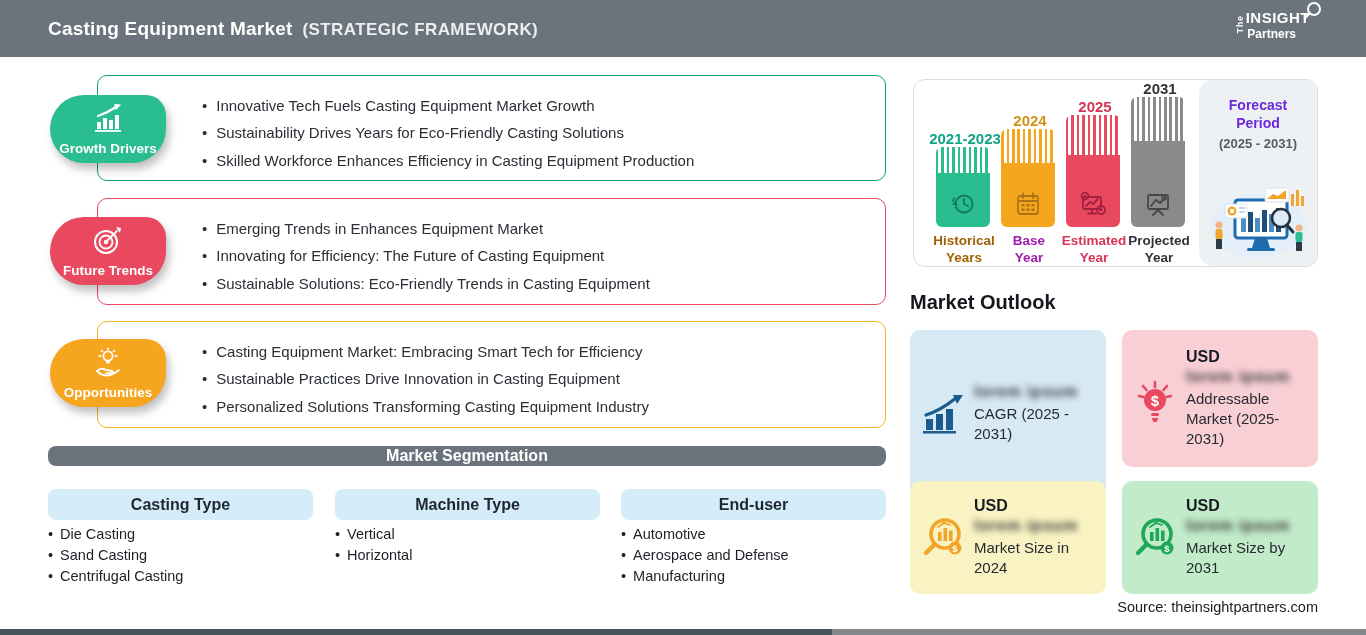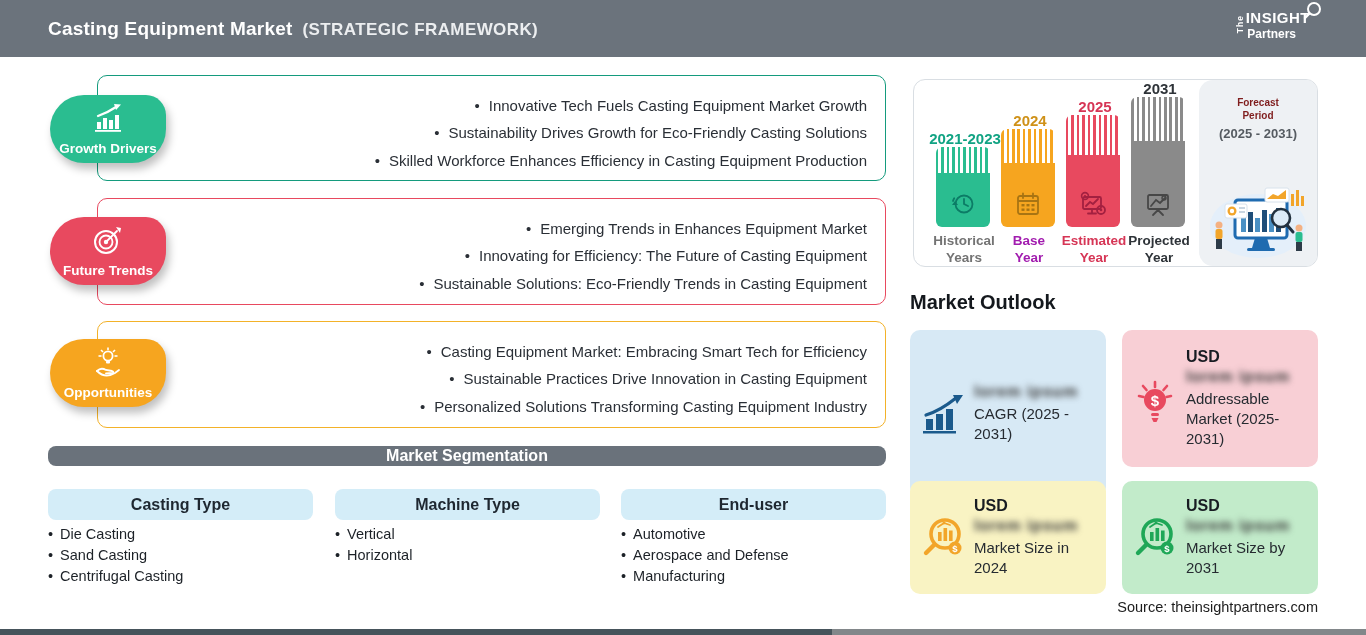--- a/index.html
+++ b/index.html
@@ -17,21 +17,21 @@
   .logo { position:absolute; right:56px; top:9px; color:#fff; display:flex; align-items:flex-start; }
   .logo-the { writing-mode:vertical-rl; transform:rotate(180deg); font-size:8.5px; font-weight:600;
     letter-spacing:1px; margin-top:6px; margin-right:1px; }
   .logo-main { position:relative; }
   .logo-insight { font-size:15px; font-weight:bold; letter-spacing:.5px; line-height:1; }
   .logo-partners { font-size:12px; font-weight:600; text-align:right; margin-top:0px; padding-right:14px; }
   .logo-glass { position:absolute; right:-12px; top:-8px; }
   
   .sec-box { position:absolute; left:97px; width:789px; background:#fff;
     border-radius:10px; border:1.6px solid; }
-  .sec-box ul { list-style:none; padding:16px 18px 0 104px;text-align:right; }
+  .sec-box ul { list-style:none; padding:16px 18px 0 104px; }
   .sec-box li { font-size:15px; color:#2a2f36; line-height:27.3px; }
   .sec-box li::before { content:"•"; margin-right:9px; color:#2a2f36; }
   .box-growth { top:75px;  height:106px; border-color:#149b7d; }
   .box-trends { top:198px; height:107px; border-color:#e8495f; }
   .box-opps   { top:321px; height:107px; border-color:#f3b229; }
   .badge { position:absolute; left:50px; width:116px; height:68px; z-index:3;
     border-radius:44px 26px 44px 44px; box-shadow:3px 6px 9px rgba(0,0,0,.25);
     display:flex; flex-direction:column; align-items:center; justify-content:flex-end;
     padding-bottom:7px; color:#fff; font-weight:bold; font-size:13.5px; }
   .badge svg { position:absolute; top:8px; left:50%; transform:translateX(-50%); }
@@ -48,21 +48,21 @@
   .pill-1 { left:48px; } .pill-2 { left:335px; } .pill-3 { left:621px; }
   .seg-list { position:absolute; top:524px; list-style:none; }
   .list-1 { left:48px; } .list-2 { left:335px; } .list-3 { left:621px; }
   .seg-list li { font-size:14.5px; color:#1c2127; line-height:21px; }
   .seg-list li::before { content:"•"; margin-right:7px; }
   
   .fpanel { position:absolute; left:913px; top:79px; width:405px; height:188px;
     background:#fff; border:1.6px solid #d9dee3; border-radius:12px; }
   .fperiod { position:absolute; right:0; top:0; bottom:0; width:118px; background:#eef1f4;
     border-radius:14px 11px 11px 14px; text-align:center; padding-top:16px; }
-  .fperiod-title { font-size:10px; font-weight:bold; color:#7f1d1d; line-height:1.3; white-space:pre-line; }
+  .fperiod-title { font-size:14px; font-weight:bold; color:#6d28d9; line-height:1.3; white-space:pre-line; }
   .fperiod-range { font-size:13px; font-weight:600; color:#555b61; margin-top:4px; }
   .fperiod svg.illus { position:absolute; left:50%; transform:translateX(-50%); bottom:8px; }
   .fbar { position:absolute; width:54px; bottom:39px; display:flex; flex-direction:column;
     border-radius:6px; overflow:hidden; }
   .fbar .stripes { width:100%; }
   .fbar .solid { flex:1; display:flex; align-items:flex-end; justify-content:center; padding-bottom:10px; }
   .fb-1 { left:22px;  height:80px; }
   .fb-2 { left:87px;  height:98px; }
   .fb-3 { left:152px; height:112px; }
   .fb-4 { left:217px; height:130px; }
@@ -72,21 +72,21 @@
   .fb-4 .stripes { height:44px; background:repeating-linear-gradient(90deg,#8a8a8a 0 2.5px,#fff 2.5px 5.5px); }
   .fb-1 .solid { background:#2abd90; } .fb-2 .solid { background:#f6a51f; }
   .fb-3 .solid { background:#e8495f; } .fb-4 .solid { background:#8a8a8a; }
   .fyear { position:absolute; width:96px; text-align:center; font-size:15px; font-weight:bold; }
   .fy-1 { left:3px;   top:50px; color:#11a383; }
   .fy-2 { left:68px;  top:32px; color:#cf9118; }
   .fy-3 { left:133px; top:18px; color:#d63555; }
   .fy-4 { left:198px; top:0px;  color:#2e3338; }
   .flabel { position:absolute; top:153px; width:84px; text-align:center;
     font-size:13.5px; font-weight:bold; line-height:1.25; white-space:pre-line; }
-  .fl-1 { left:8px;   color:#737373; }
+  .fl-1 { left:8px;   color:#a16207; }
   .fl-2 { left:73px;  color:#a21caf; }
   .fl-3 { left:138px; color:#d63555; }
   .fl-4 { left:203px; color:#2e3338; }
   
   .outlook-title { position:absolute; left:910px; top:291px; font-size:20px; font-weight:bold; color:#14181d; }
   .card { position:absolute; width:196px; border-radius:10px; display:flex; align-items:center; padding:0 10px 0 8px; }
   .card-blue   { left:910px;  top:330px; height:167px; background:#d7e9f5; }
   .card-pink   { left:1122px; top:330px; height:137px; background:#f8cfd5; }
   .card-yellow { left:910px;  top:481px; height:113px; background:#f9f3c3; }
   .card-green  { left:1122px; top:481px; height:113px; background:#c2ebca; }
@@ -121,21 +121,21 @@
             </svg>
         </span>
         <div class="logo-partners">Partners</div>
       </span>
     </div>
   </div>
 
   <div class="sec-box box-growth">
     <ul>
       <li>Innovative Tech Fuels Casting Equipment Market Growth</li>
-      <li>Sustainability Drives Growth for Eco-Friendly Casting Solutions</li>
+      <li>Sustainability Drives Years for Eco-Friendly Casting Solutions</li>
       <li>Skilled Workforce Enhances Efficiency in Casting Equipment Production</li>
     </ul>
   </div>
   <div class="badge badge-growth">
     <svg width="36" height="30" viewBox="0 0 36 30">
       <rect x="7" y="19" width="4" height="7" fill="#fff"></rect>
       <rect x="13" y="15" width="4" height="11" fill="#fff"></rect>
       <rect x="19" y="17" width="4" height="9" fill="#fff"></rect>
       <rect x="25" y="12" width="4" height="14" fill="#fff"></rect>
       <rect x="5" y="27" width="26" height="1.8" fill="#fff"></rect>

